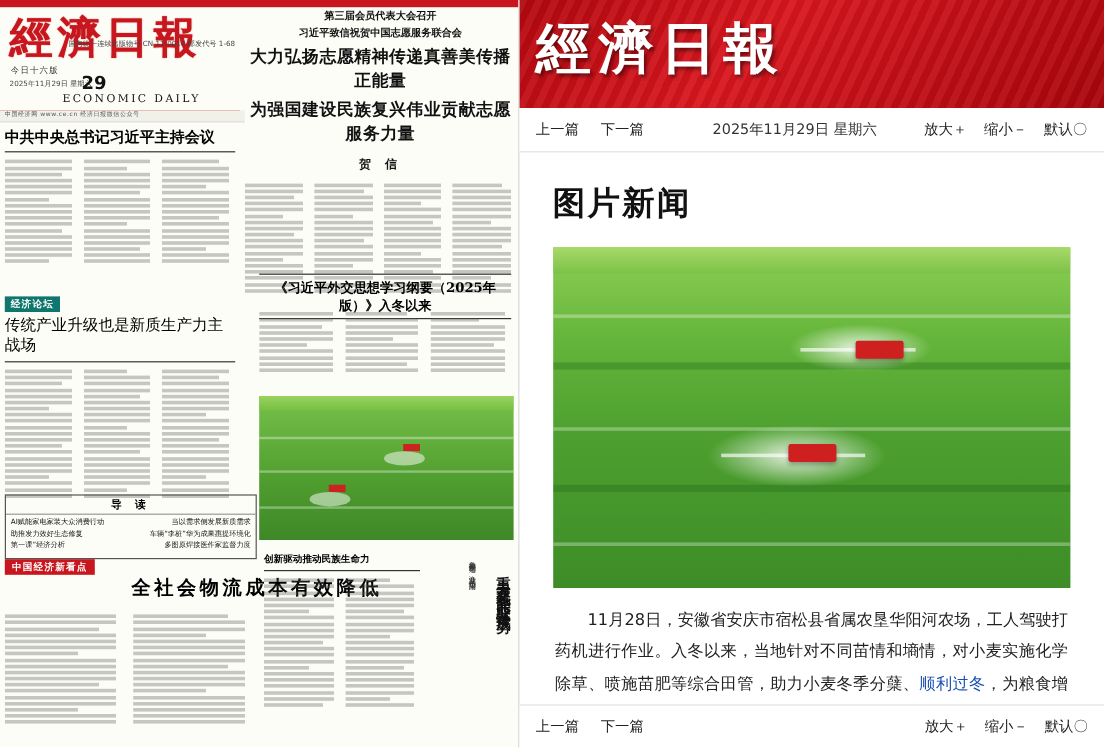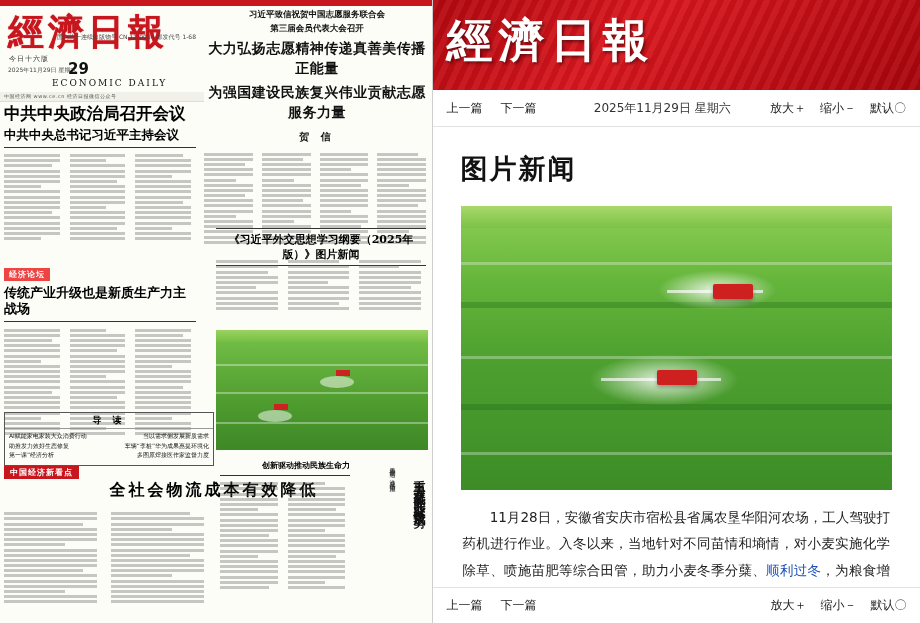--- a/index.html
+++ b/index.html
@@ -63,26 +63,26 @@
     font-size:16.5px;margin:0;line-height:1.25;font-weight:bold;letter-spacing:0px;
   }
   .lead .sub{font-size:6.5px;margin:4px 0 2px;text-align:center;color:#222;}
   .lead h2{
     font-family:"DejaVu Serif","Liberation Serif",serif;
     font-size:12.5px;margin:2px 0 0;line-height:1.3;font-weight:bold;
   }
   .rule{height:1px;background:#333;margin:4px 0;}
 
   .tag{
-    display:inline-block;background:#ef4444;color:#fff;font-size:8px;
+    display:inline-block;background:#0f766e;color:#fff;font-size:8px;
     padding:1px 5px;font-weight:bold;letter-spacing:1px;
   }
   .forum-title{
     font-family:"DejaVu Serif","Liberation Serif",serif;
-    font-size:13px;font-weight:bold;margin:4px 0 2px;line-height:1.25;
+    font-size:13px;font-weight:normal;margin:4px 0 2px;line-height:1.25;
   }
   .tline{height:3px;background:linear-gradient(to right,#555 0 92%,transparent 92% 100%);margin:2.2px 0;opacity:.33;}
   .tline.s{background:linear-gradient(to right,#555 0 60%,transparent 60% 100%);}
   .tline.m{background:linear-gradient(to right,#555 0 78%,transparent 78% 100%);}
 
   .fakecol{overflow:hidden;}
   .dao{
     position:absolute;left:4px;top:412px;width:208px;height:52px;border:1px solid #555;
   }
   .dao .dtitle{text-align:center;font-size:9px;font-weight:bold;letter-spacing:4px;border-bottom:1px solid #999;padding:1px 0;}
@@ -193,22 +193,22 @@
       <div class="mast-date">2025年11月29日 星期六</div>
       <div class="mast-no">29</div>
       <div class="mast-sub">今日十六版</div>
       <div class="mast-en">ECONOMIC DAILY</div>
       <div class="mast-right">国内统一连续出版物号
 CN 11-0014
 邮发代号 1-68</div>
     </div>
 
     <div class="topheads">
+      <div class="th-line">第三届会员代表大会召开</div>
       <div class="th-line">习近平致信祝贺中国志愿服务联合会</div>
-      <div class="th-line">第三届会员代表大会召开</div>
       <div class="th-big">大力弘扬志愿精神传递真善美传播正能量</div>
       <div class="th-big">为强国建设民族复兴伟业贡献志愿服务力量</div>
       <div class="th-sig">贺 信</div>
       <div class="fakecol" style="margin-top:6px;display:grid;grid-template-columns:repeat(4,1fr);gap:5px;height:110px;overflow:hidden;">
         <div>
             <div class="tline"></div>
             <div class="tline"></div>
             <div class="tline m"></div>
             <div class="tline"></div>
             <div class="tline"></div>
@@ -285,21 +285,20 @@
             <div class="tline s"></div>
             <div class="tline"></div>
             <div class="tline"></div>
           </div>
       </div>
     </div>
 
     <div class="url-strip">中国经济网 www.ce.cn 经济日报微信公众号</div>
 
     <div class="lead">
-      <h1>中共中央政治局召开会议</h1>
       <h2>中共中央总书记习近平主持会议</h2>
       <div class="rule"></div>
       <div style="display:grid;grid-template-columns:repeat(3,1fr);gap:5px;height:104px;overflow:hidden;">
         <div>
             <div class="tline"></div>
             <div class="tline"></div>
             <div class="tline m"></div>
             <div class="tline"></div>
             <div class="tline"></div>
             <div class="tline"></div>
@@ -426,21 +425,21 @@
               <div class="tline"></div>
               <div class="tline s"></div>
               <div class="tline"></div>
               <div class="tline"></div>
               <div class="tline"></div>
             </div>
         </div>
       </div>
     </div>
 
-    <div class="midhead">《习近平外交思想学习纲要（2025年版）》图片新闻</div>
+    <div class="midhead">《习近平外交思想学习纲要（2025年版）》入冬以来</div>
 
     <div style="position:absolute;left:216px;top:258px;width:210px;display:grid;grid-template-columns:repeat(3,1fr);gap:5px;height:64px;overflow:hidden;">
       <div>
           <div class="tline"></div>
           <div class="tline"></div>
           <div class="tline m"></div>
           <div class="tline"></div>
           <div class="tline"></div>
           <div class="tline s"></div>
           <div class="tline"></div>
@@ -543,21 +542,21 @@
           <div class="tline s"></div>
           <div class="tline"></div>
           <div class="tline"></div>
           <div class="tline"></div>
           <div class="tline"></div>
           <div class="tline"></div>
         </div>
     </div>
 
     <div style="position:absolute;left:220px;top:460px;width:130px;">
-      <div style="font-size:8px;font-weight:bold;text-align:right;font-family:'DejaVu Serif',serif;">创新驱动推动民族生命力</div>
+      <div style="font-size:8px;font-weight:bold;text-align:left;font-family:'DejaVu Serif',serif;">创新驱动推动民族生命力</div>
       <div class="rule"></div>
       <div style="display:grid;grid-template-columns:repeat(2,1fr);gap:5px;height:132px;overflow:hidden;">
         <div>
             <div class="tline"></div>
             <div class="tline"></div>
             <div class="tline m"></div>
             <div class="tline"></div>
             <div class="tline"></div>
             <div class="tline s"></div>
             <div class="tline"></div>

